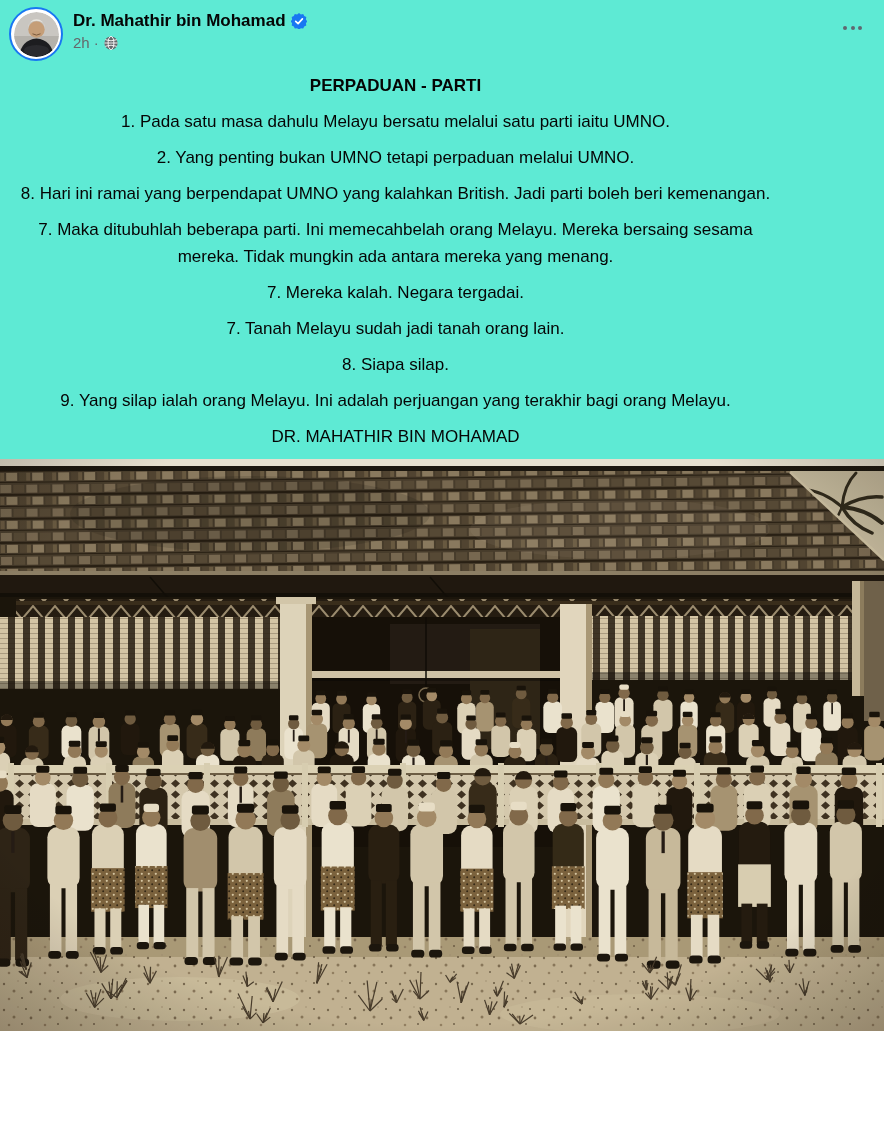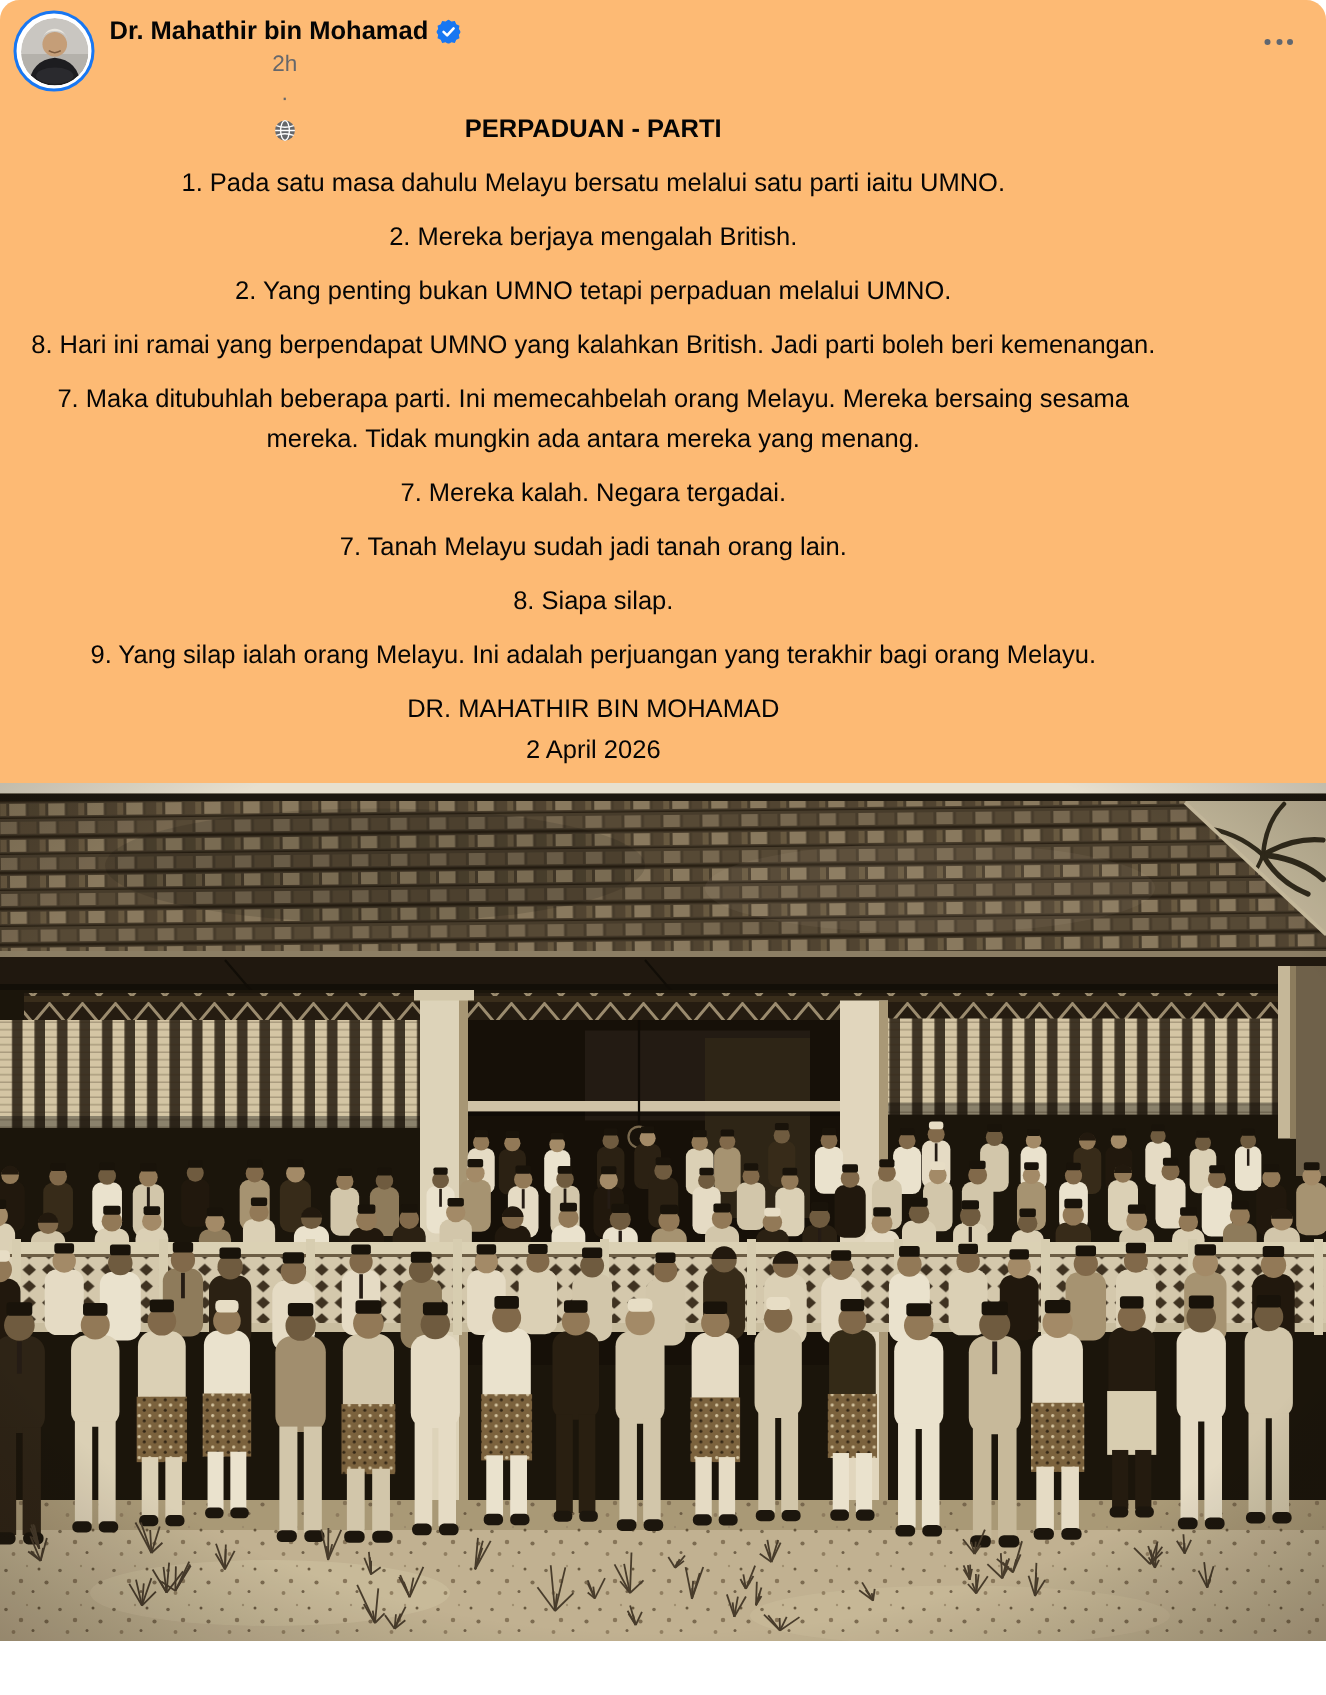--- a/index.html
+++ b/index.html
@@ -1,25 +1,25 @@
 <!DOCTYPE html>
 <html><head>
 <meta charset="utf-8">
 <style>
   html,body{margin:0;padding:0;background:#fff;width:884px;height:1130px;overflow:hidden;
     font-family:"Liberation Sans","DejaVu Sans",sans-serif;-webkit-font-smoothing:antialiased;}
-  .post{width:884px;background:#fdba74;border-radius:13px;}
+  .post{width:884px;background:#5eead4;}
   
   .hdr{position:relative;display:flex;align-items:flex-start;padding:7px 16px 0 9px;height:61px;box-sizing:border-box;}
   .avatar-ring{width:54px;height:54px;border-radius:50%;border:2.5px solid #1877f2;box-sizing:border-box;
     display:flex;align-items:center;justify-content:center;background:#fff;flex:0 0 auto;cursor:pointer;}
   .avatar-ring svg{display:block;border-radius:50%;}
   .hdr-text{margin-left:10px;padding-top:3px;}
   .name-row{display:flex;align-items:center;gap:5px;font-size:17px;font-weight:700;color:#050505;line-height:21px;cursor:pointer;}
-  .meta-row{display:flex;align-items:center;gap:4px;font-size:15px;color:#65676b;margin-top:2px;line-height:19px;flex-direction:column;}
+  .meta-row{display:flex;align-items:center;gap:4px;font-size:15px;color:#65676b;margin-top:2px;line-height:19px;}
   .more-btn{position:absolute;right:16px;top:20px;display:flex;gap:3.5px;padding:6px;border-radius:50%;cursor:pointer;}
   .more-btn i{width:4px;height:4px;border-radius:50%;background:#606770;display:block;}
   
   .post-text{padding:2px 100px 0 7px;font-size:17px;line-height:27px;color:#050505;text-align:center;}
   .post-text p{margin:9px 0;}
   .post-title{font-weight:700;}
   
   .photo-fig{margin:0;padding:0;line-height:0;cursor:pointer;}
   .photo-fig svg{display:block;}
 </style>
@@ -72,32 +72,30 @@
     <div class="more-btn">
       <i></i>
         <i></i>
         <i></i>
     </div>
   </div>
 
   <div class="post-text">
     <p class="post-title">PERPADUAN - PARTI</p>
     <p>1. Pada satu masa dahulu Melayu bersatu melalui satu parti iaitu UMNO.</p>
-    <p>2. Mereka berjaya mengalah British.</p>
     <p>2. Yang penting bukan UMNO tetapi perpaduan melalui UMNO.</p>
     <p>8. Hari ini ramai yang berpendapat UMNO yang kalahkan British. Jadi parti boleh beri kemenangan.</p>
     <p>7. Maka ditubuhlah beberapa parti. Ini memecahbelah orang Melayu. Mereka bersaing sesama mereka. Tidak mungkin ada antara mereka yang menang.</p>
     <p>7. Mereka kalah. Negara tergadai.</p>
     <p>7. Tanah Melayu sudah jadi tanah orang lain.</p>
     <p>8. Siapa silap.</p>
     <p>9. Yang silap ialah orang Melayu. Ini adalah perjuangan yang terakhir bagi orang Melayu.</p>
     <p class="sig">
       </p>
       <div>DR. MAHATHIR BIN MOHAMAD</div>
-      <div>2 April 2026</div>
     <p></p>
   </div>
 
   <figure class="photo-fig">
     <svg id="photo-svg" width="884" height="572" viewBox="0 0 884 572" role="img">
       <defs>
         <pattern id="tiles" width="26" height="24" patternUnits="userSpaceOnUse" patternTransform="rotate(-0.6)">
           <rect width="26" height="24" fill="#44392a"></rect>
           <rect x="0" y="2" width="11" height="8" fill="#776851"></rect>
           <rect x="13" y="2" width="11" height="8" fill="#544734"></rect>

